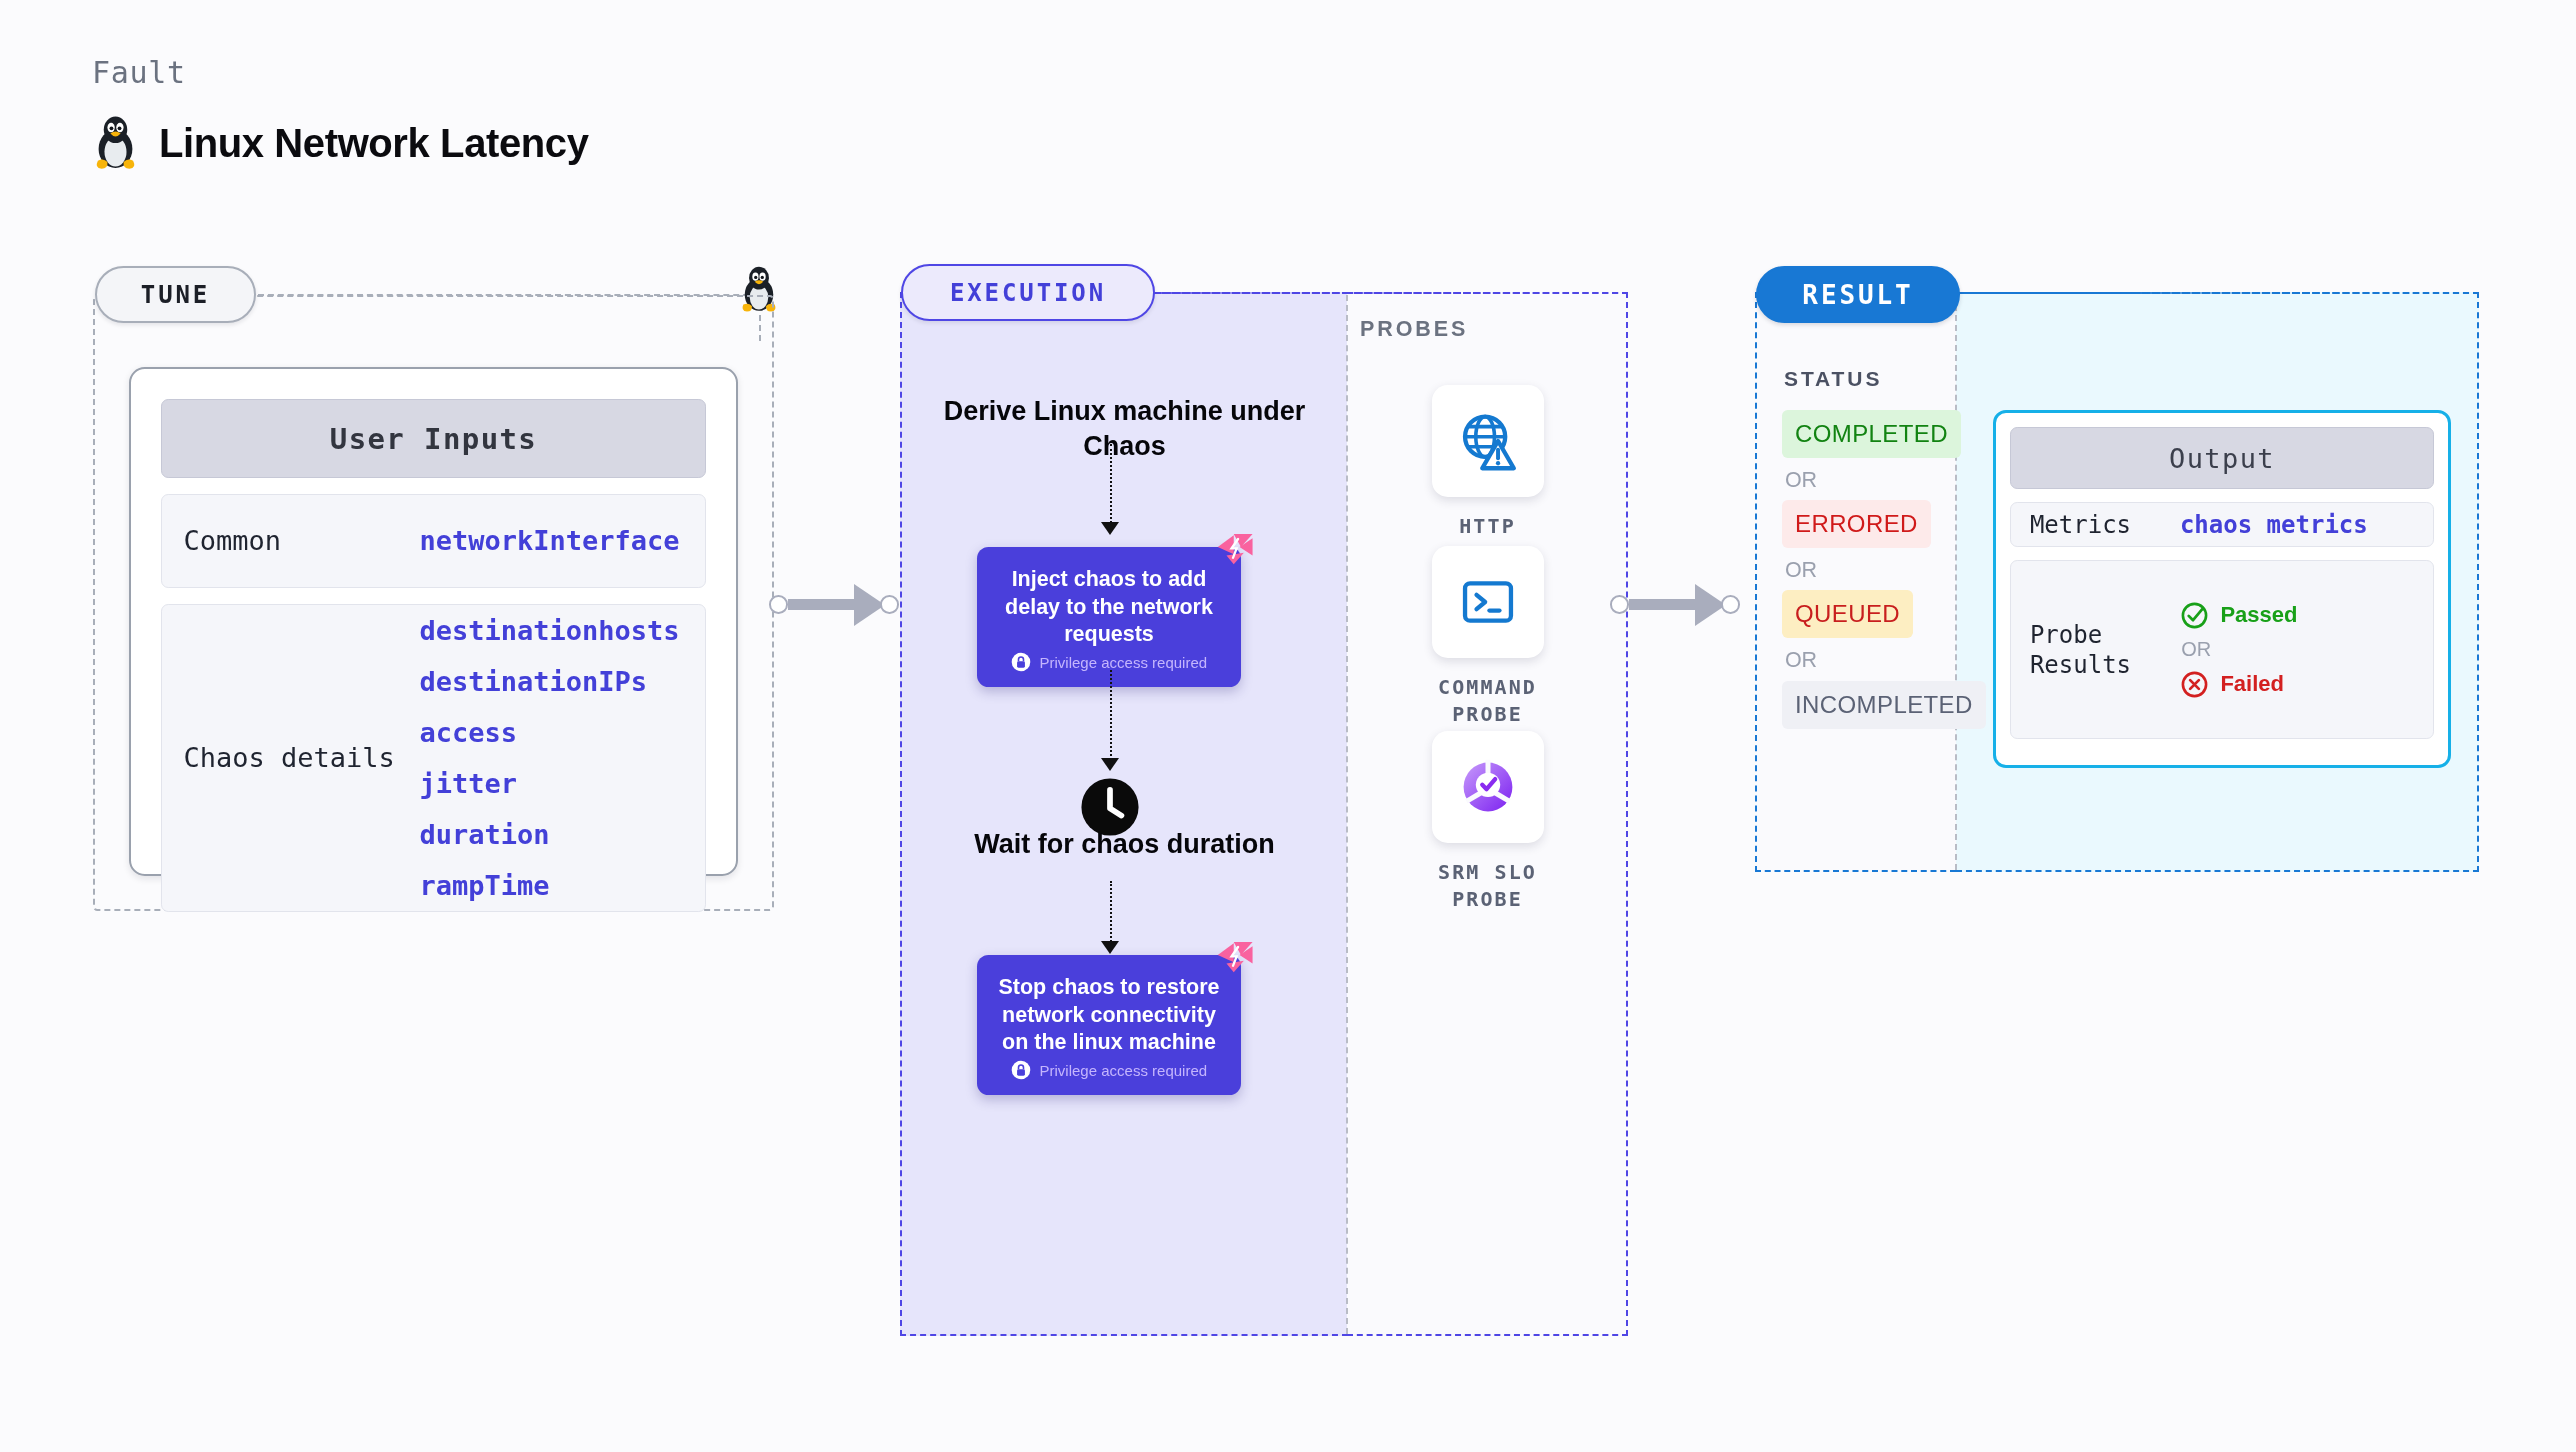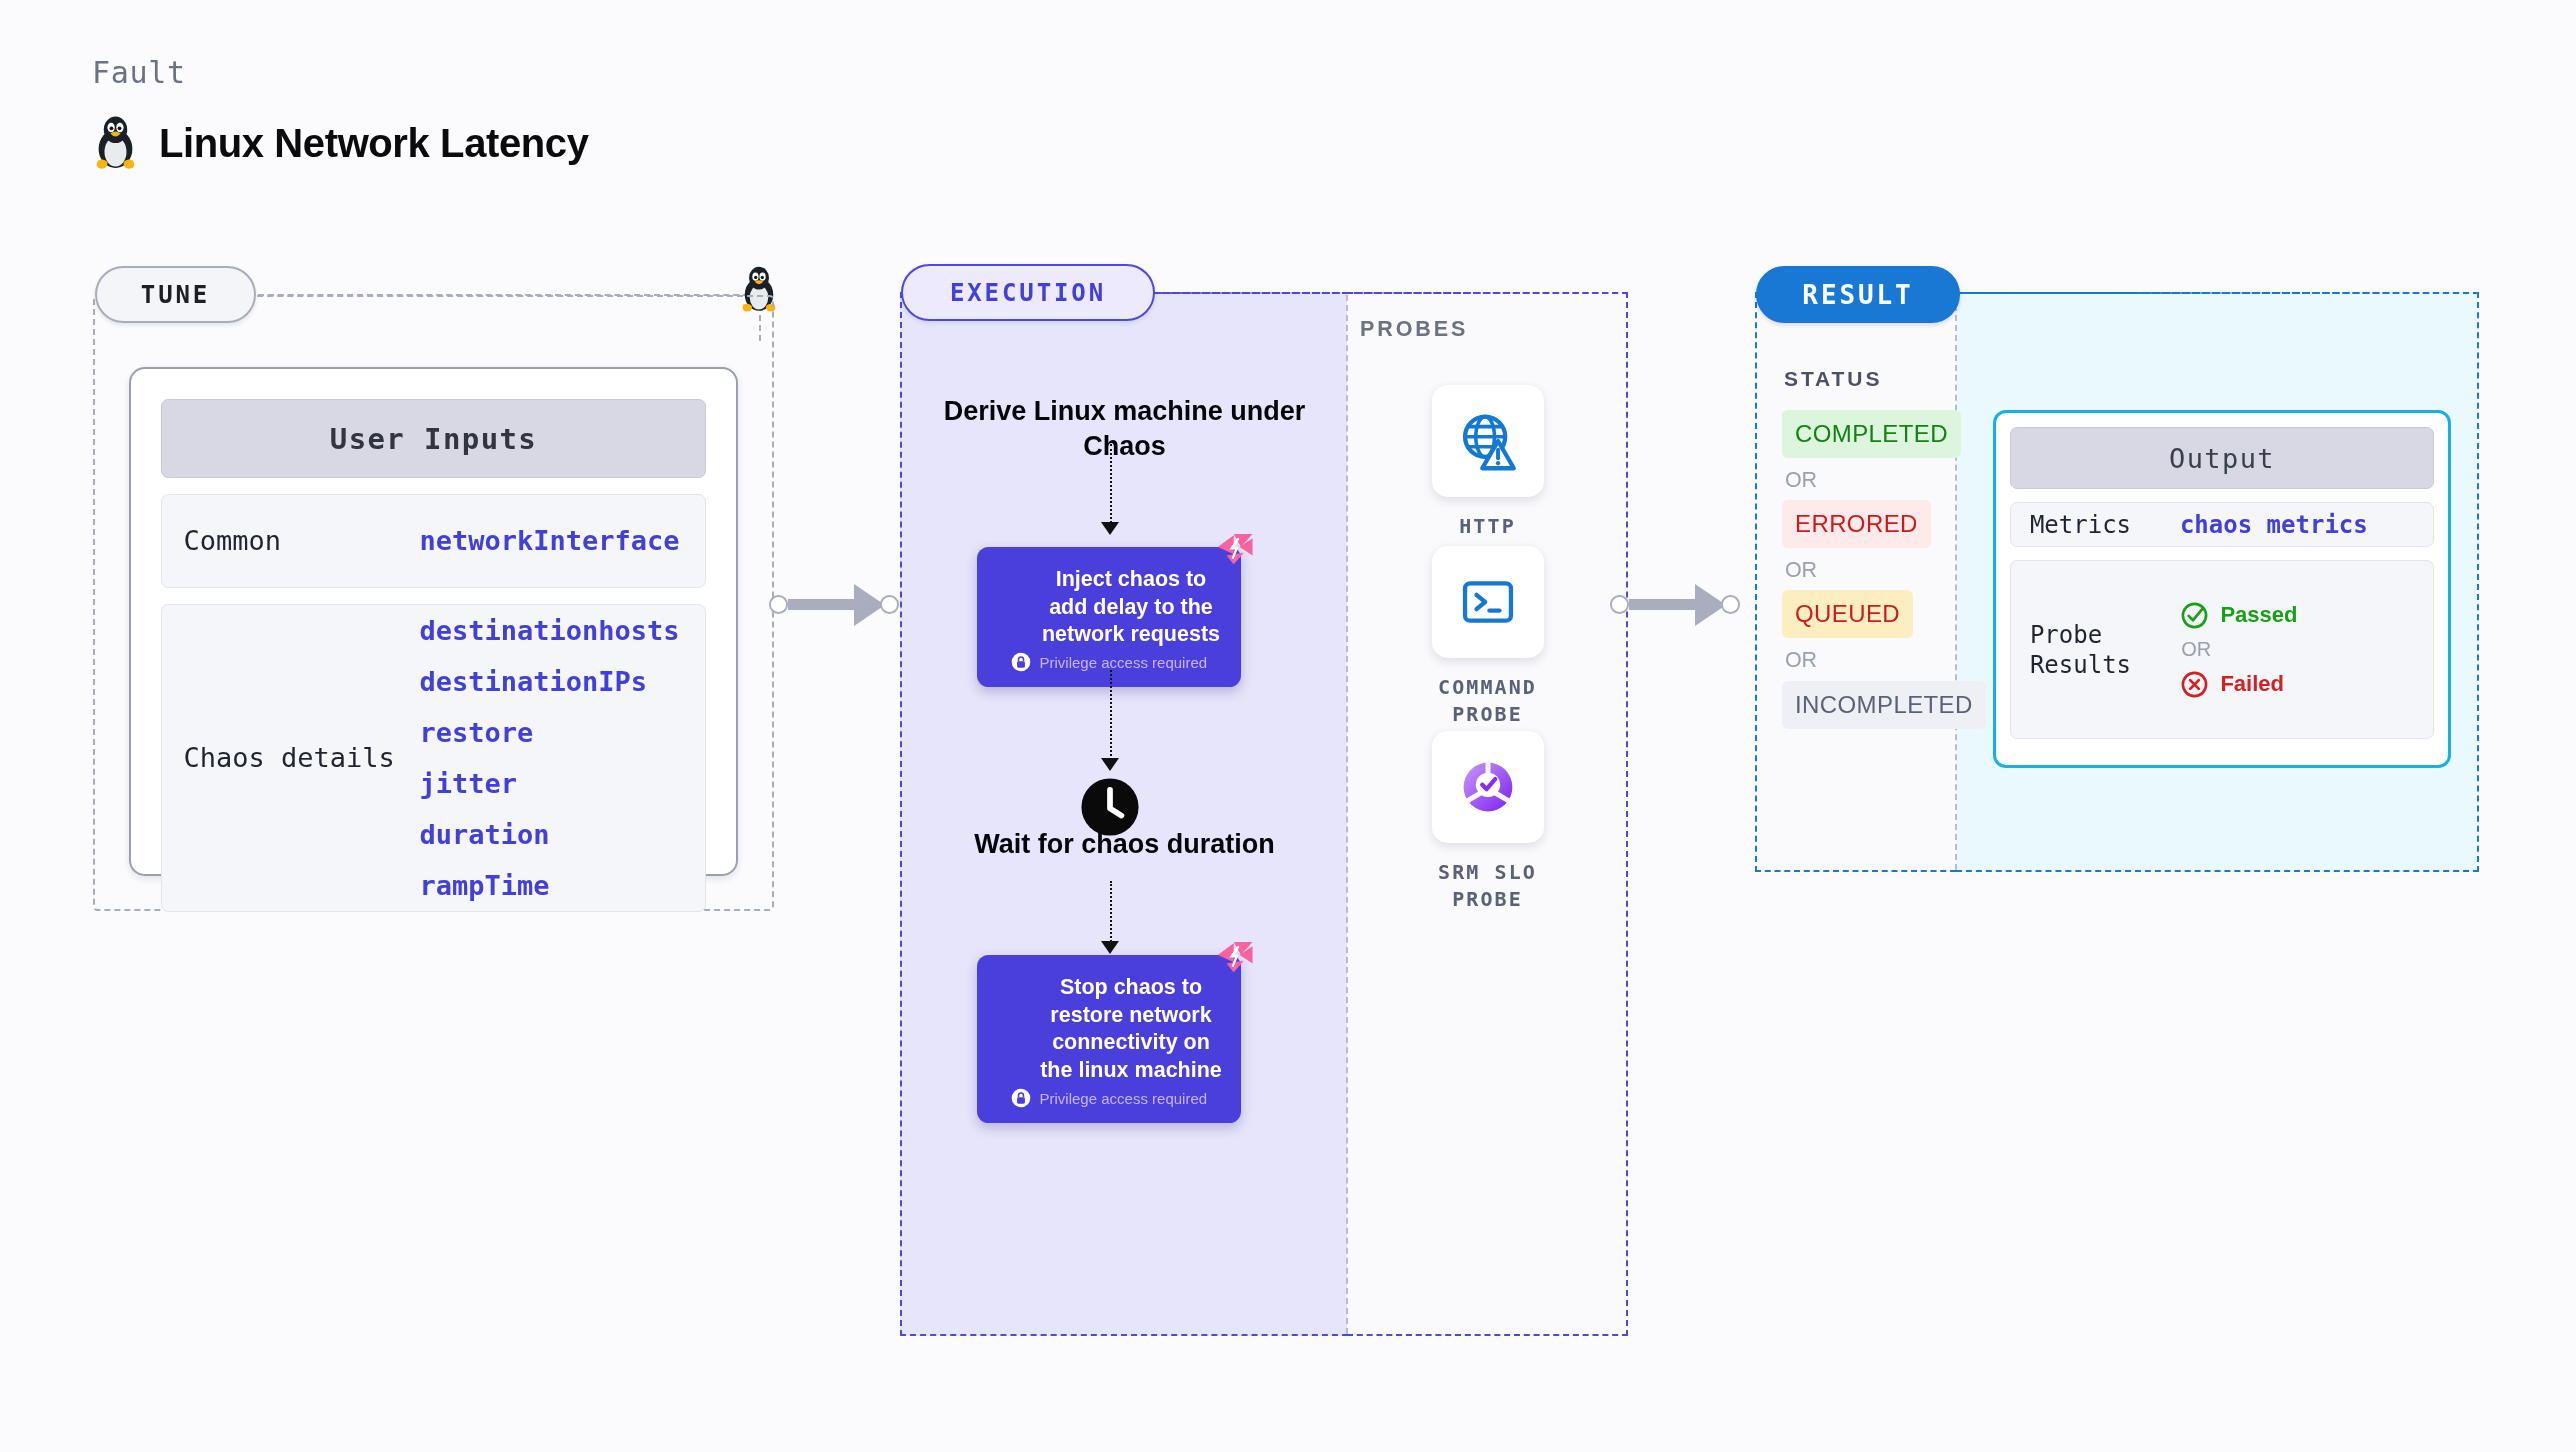--- a/index.html
+++ b/index.html
@@ -73,21 +73,21 @@
     font-size:27px;font-weight:700;color:#06060a;line-height:1.28;
   }
   #derive-text{top:394px;}
   #wait-text{top:827px;}
 
   .exec-card{
     position:absolute;left:977px;width:264px;box-sizing:border-box;
     background:#4a3fdb;border-radius:11.5px;color:#fff;text-align:center;
     padding:18.6px 15.8px 14.3px;box-shadow:0 4.3px 11.5px rgba(40,30,120,.25);
   }
-  .exec-card .ctitle{font-size:21.5px;font-weight:700;line-height:1.30;margin-left:44px;}
+  .exec-card .ctitle{font-size:21.5px;font-weight:700;line-height:1.30;}
   .exec-card .priv{
     margin-top:3px;display:flex;align-items:center;justify-content:center;gap:8.6px;
     font-size:15px;color:#c4b5fd;font-weight:400;
   }
   #card-inject{top:547px;}
   #card-stop{top:955px;}
   .fault-badge{position:absolute;right:-13px;top:-15.8px;width:42px;height:42px;}
 
   .vline{position:absolute;left:1110px;width:0;border-left:2.9px dotted #111;}
   #vline-1{top:444px;height:79px;}
@@ -200,21 +200,21 @@
     <div class="rvals">
       <div class="rval mono">networkInterface</div>
     </div>
   </div>
 
   <div class="ui-row" id="row-chaos">
     <div class="rlabel mono">Chaos details</div>
     <div class="rvals">
       <div class="rval mono">destinationhosts</div>
       <div class="rval mono">destinationIPs</div>
-      <div class="rval mono">restore</div>
+      <div class="rval mono">access</div>
       <div class="rval mono">jitter</div>
       <div class="rval mono">duration</div>
       <div class="rval mono">rampTime</div>
     </div>
   </div>
 </div>
 
 <div class="conn" id="conn-1">
   <div class="dotL"></div>
   <div class="line" style="width:66px"></div>

